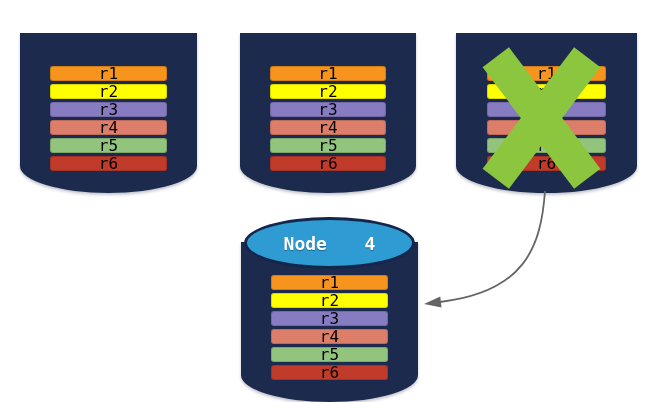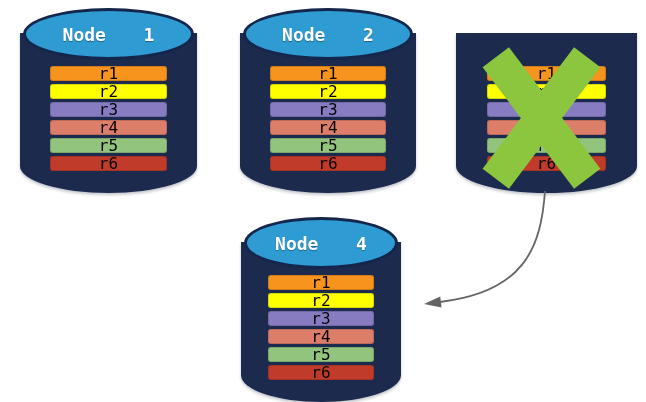--- a/index.html
+++ b/index.html
@@ -7,21 +7,21 @@
     position:relative;
     width:646px;height:402px;
     background:#ffffff;
     font-family:"DejaVu Sans Mono","Liberation Mono",monospace;
     overflow:hidden;
   }
   .node{position:absolute;}
   .n0{left:20px;top:8px;width:177px;height:185px;}
   .n1{left:240px;top:8px;width:176px;height:185px;}
   .n2{left:456px;top:8px;width:181px;height:185px;}
-  .n3{left:241px;top:217px;width:160px;height:185px;}
+  .n3{left:241px;top:217px;width:177px;height:185px;}
 
   .cyl-body{
     position:absolute;left:0;right:0;top:25px;bottom:0;
     border-radius:0 0 50% 50% / 0 0 27px 27px;
     box-shadow:0 2px 3px rgba(80,90,110,0.35);
   }
   .cyl-top{
     position:absolute;left:3px;right:3px;top:0;height:52px;
     border-radius:50%;
     box-sizing:border-box;
@@ -56,23 +56,20 @@
     position:absolute;left:0;top:0;width:646px;height:402px;
     z-index:6;pointer-events:none;
   }
 </style>
 </head>
 <body>
 
 <div class="canvas">
   <div class="node n0">
       <div class="cyl-body" style="background: rgb(27, 42, 77);"></div>
-      <div class="cyl-top" style="background: rgb(46, 155, 211); border-color: rgb(20, 38, 76);">
-        <span class="cyl-title" style="color: rgb(255, 255, 255);">Node  1</span>
-      </div>
       <div class="records">
         <div class="record-bar" style="background: rgb(247, 148, 29); color: rgb(0, 0, 0);">
           <span>r1</span>
         </div>
         <div class="record-bar" style="background: rgb(255, 255, 0); color: rgb(0, 0, 0);">
           <span>r2</span>
         </div>
         <div class="record-bar" style="background: rgb(135, 124, 194); color: rgb(0, 0, 0);">
           <span>r3</span>
         </div>
@@ -82,23 +79,20 @@
         <div class="record-bar" style="background: rgb(147, 196, 125); color: rgb(0, 0, 0);">
           <span>r5</span>
         </div>
         <div class="record-bar" style="background: rgb(193, 59, 43); color: rgb(0, 0, 0);">
           <span>r6</span>
         </div>
       </div>
     </div>
   <div class="node n1">
       <div class="cyl-body" style="background: rgb(27, 42, 77);"></div>
-      <div class="cyl-top" style="background: rgb(46, 155, 211); border-color: rgb(20, 38, 76);">
-        <span class="cyl-title" style="color: rgb(255, 255, 255);">Node  2</span>
-      </div>
       <div class="records">
         <div class="record-bar" style="background: rgb(247, 148, 29); color: rgb(0, 0, 0);">
           <span>r1</span>
         </div>
         <div class="record-bar" style="background: rgb(255, 255, 0); color: rgb(0, 0, 0);">
           <span>r2</span>
         </div>
         <div class="record-bar" style="background: rgb(135, 124, 194); color: rgb(0, 0, 0);">
           <span>r3</span>
         </div>

